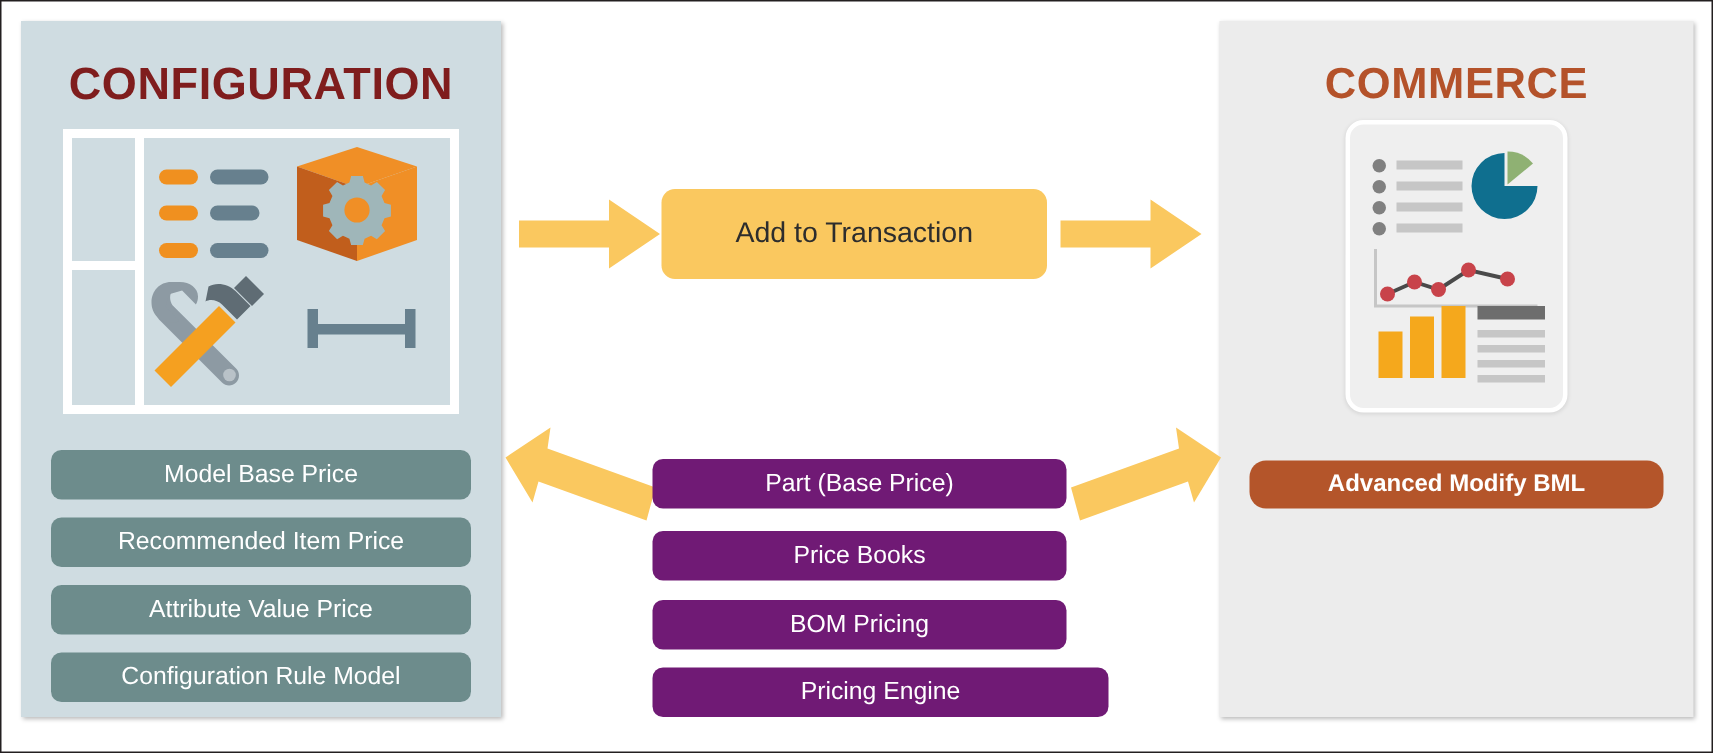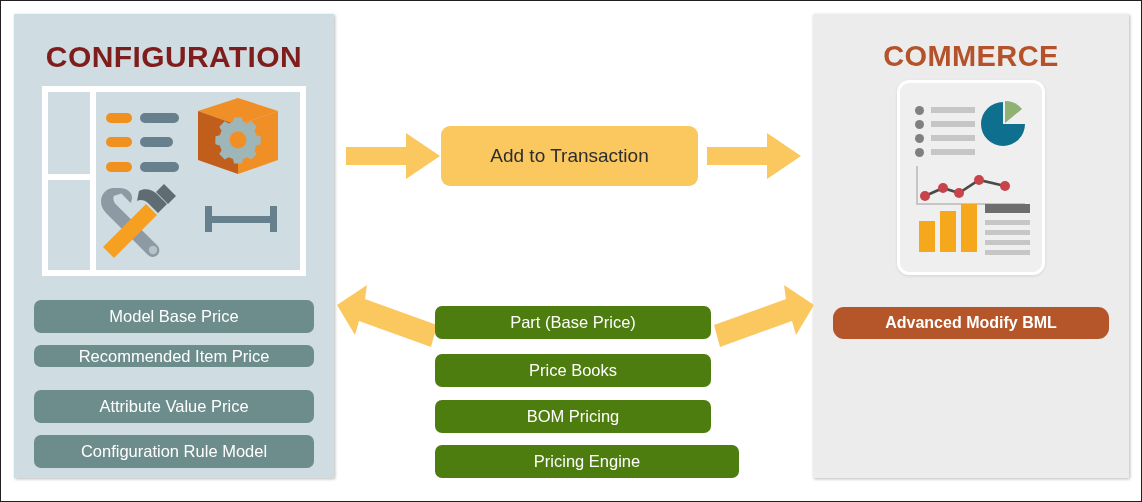--- a/index.html
+++ b/index.html
@@ -131,21 +131,21 @@
     display: flex;
     align-items: center;
     justify-content: center;
     border-radius: 7px;
     color: #ffffff;
     font-size: 16.5px;
     box-sizing: border-box;
     white-space: nowrap;
   }
   .pill.teal  { background: #6d8c8c; }
-  .pill.green { background: #4d7c0f; }
+  .pill.green { background: #701a75; }
   .pill.rust  { background: #b4552a; font-weight: bold; font-size: 16px; border-radius: 11px; }
 
   
   #add-to-transaction {
     position: absolute;
     left: 440px;
     top: 125px;
     width: 257px;
     height: 60px;
     background: #fac85f;
@@ -225,21 +225,21 @@
       <svg style="position:absolute; left:163px; top:118px;" width="72" height="30" viewBox="0 0 72 30">
         <rect x="0" y="2" width="7" height="26" fill="#67808e"></rect>
         <rect x="65" y="2" width="7" height="26" fill="#67808e"></rect>
         <rect x="5" y="12" width="62" height="7" fill="#67808e"></rect>
       </svg>
     </div>
 
     <div class="pill teal" style="left:20px; top:286px; width:280px; height:33px;justify-content:center;">
       <span>Model Base Price</span>
     </div>
-    <div class="pill teal" style="left:20px; top:331px; width:280px; height:22px;">
+    <div class="pill teal" style="left:20px; top:331px; width:280px; height:33px;">
       <span>Recommended Item Price</span>
     </div>
     <div class="pill teal" style="left:20px; top:376px; width:280px; height:33px;">
       <span>Attribute Value Price</span>
     </div>
     <div class="pill teal" style="left:20px; top:421px; width:280px; height:33px;">
       <span>Configuration Rule Model</span>
     </div>
   </div>
 

